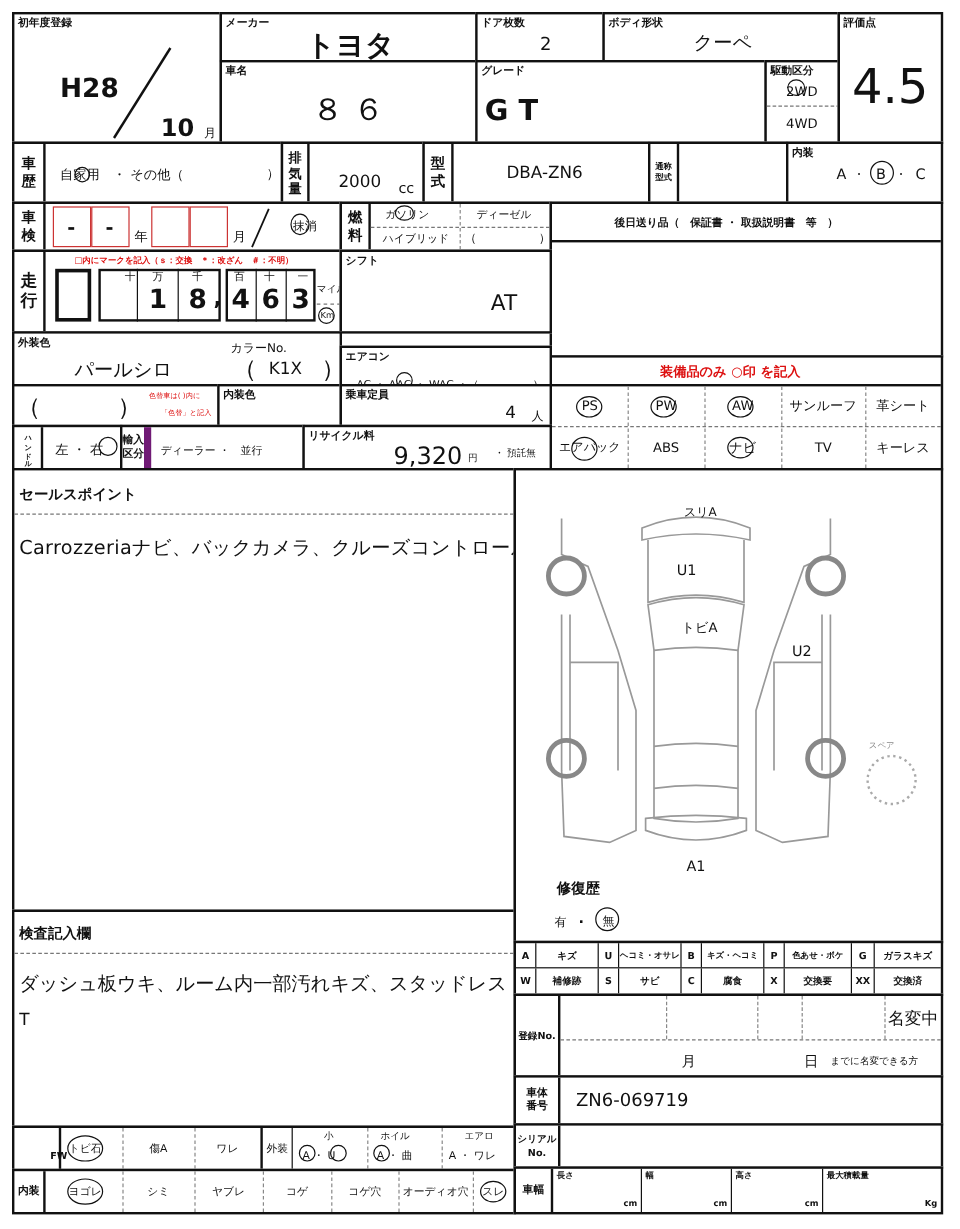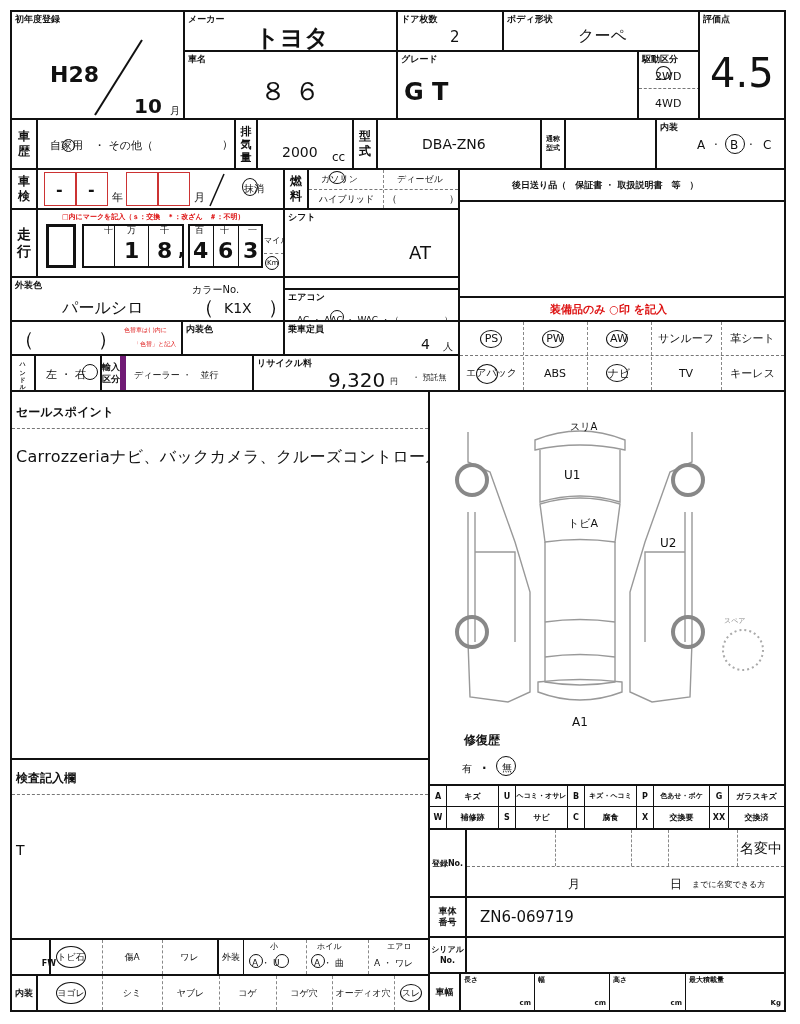--- a/index.html
+++ b/index.html
@@ -280,20 +280,21 @@
 
 <div class="bx" style="left:10px;top:390px;width:420px;height:370px;">
   <span class="txt" style="left:4px;top:12px;font-size:12px;font-weight:bold;">セールスポイント</span>
   <div class="dash-h" style="left:0;top:36px;width:416px;"></div>
   <span class="txt" style="left:4px;top:55px;font-size:16px;letter-spacing:0.3px;">Carrozzeriaナビ、バックカメラ、クルーズコントロール</span>
 </div>
 
 <div class="bx" style="left:10px;top:758px;width:420px;height:182px;">
   <span class="txt" style="left:4px;top:10px;font-size:12px;font-weight:bold;">検査記入欄</span>
   <div class="dash-h" style="left:0;top:34px;width:416px;"></div>
+  <span class="txt" style="left:4px;top:50px;font-size:16px;">ダッシュ板ウキ、ルーム内一部汚れキズ、スタッドレス</span>
   <span class="txt" style="left:4px;top:82px;font-size:14px;">T</span>
 </div>
 
 <div class="bx" style="left:10px;top:938px;width:420px;height:38px;">
   <div class="vlbl" style="left:0;top:0;width:26px;height:46px;border-right:2px solid #111;font-size:8px;padding-left:37px;">
       <span>FW</span>
     </div>
   <div class="eqcell" style="left:28px;top:0;width:62px;height:34px;font-size:9px;">
       <span>トビ石</span>
     </div>

